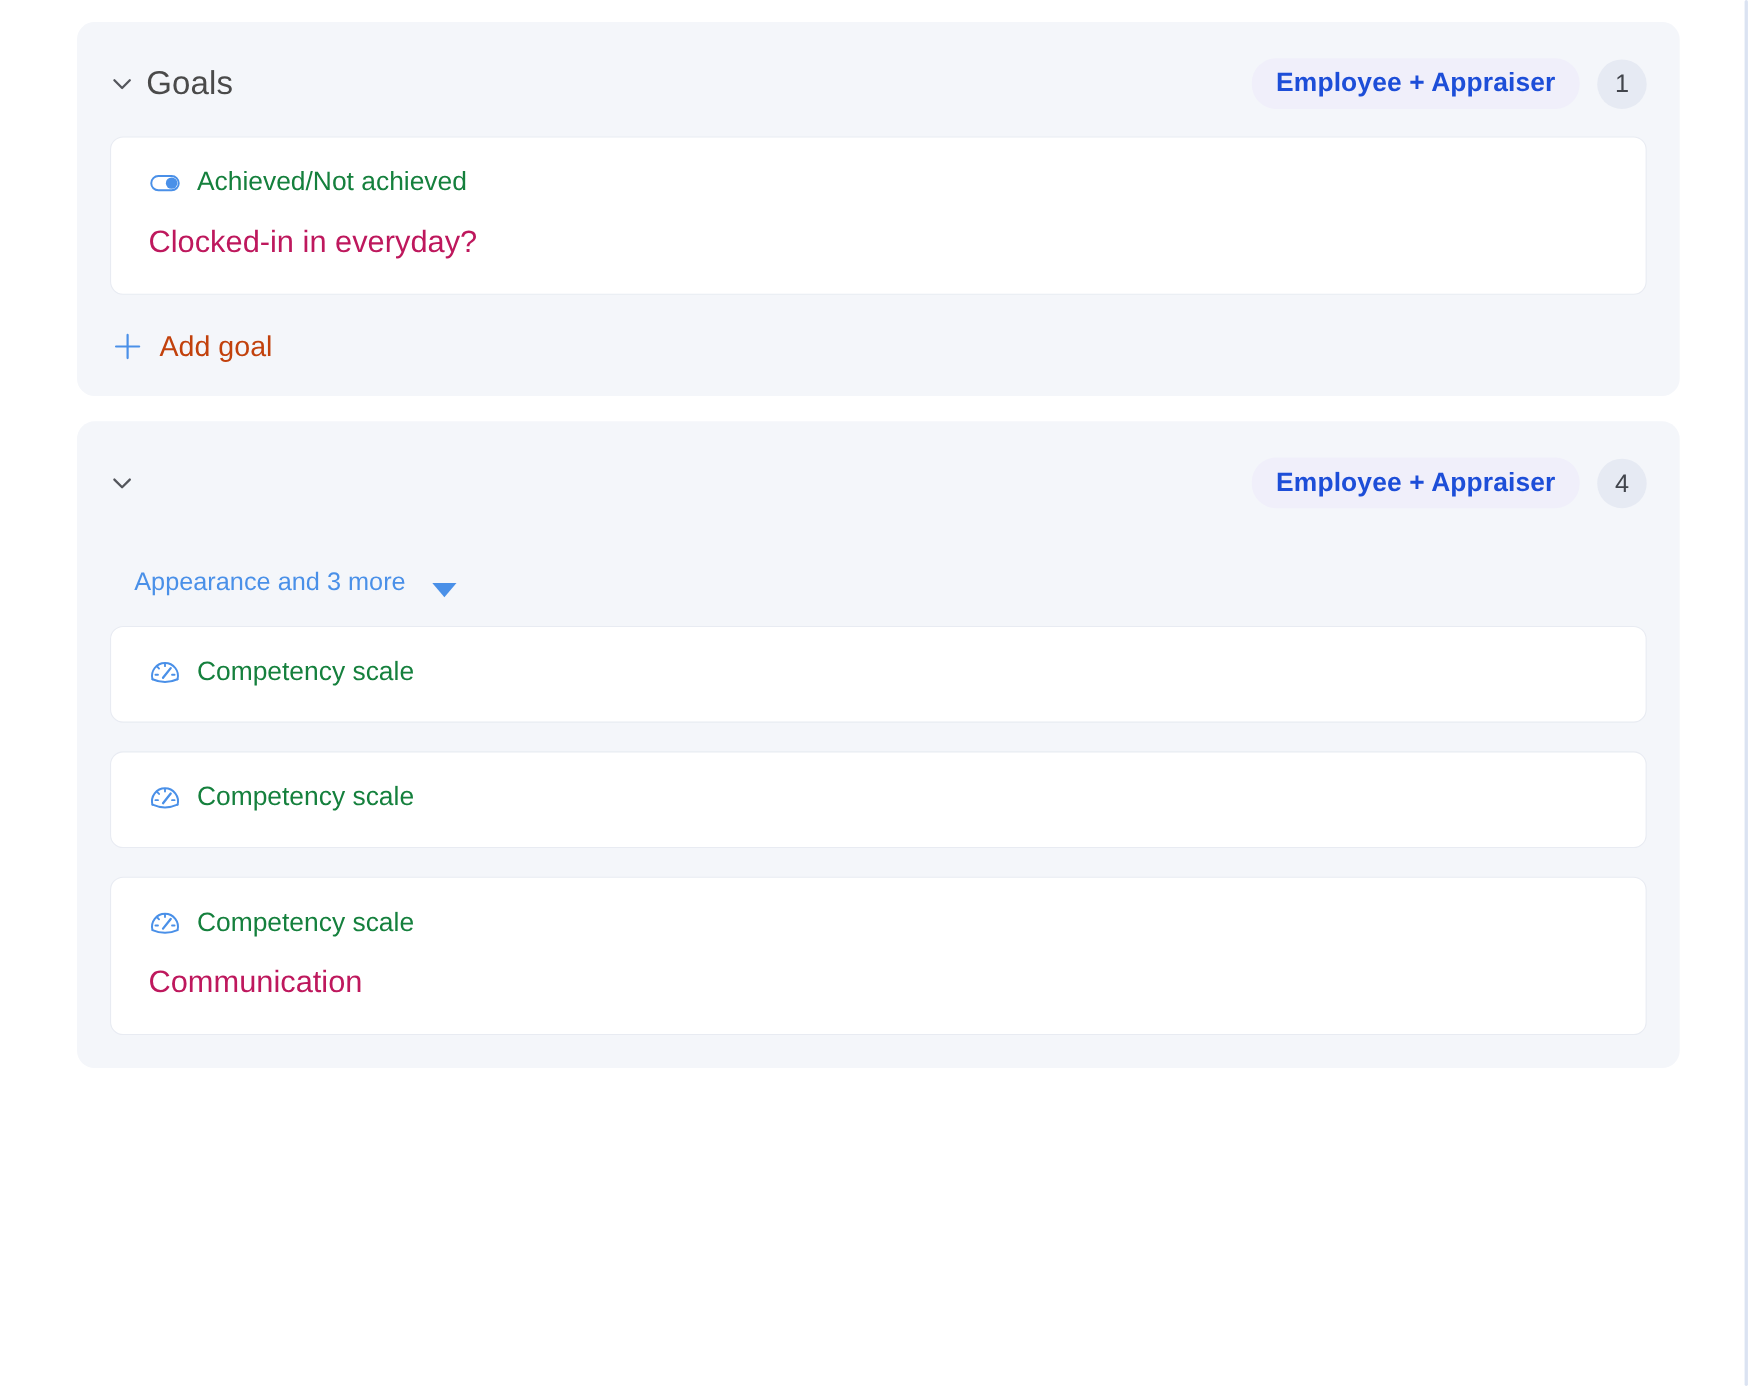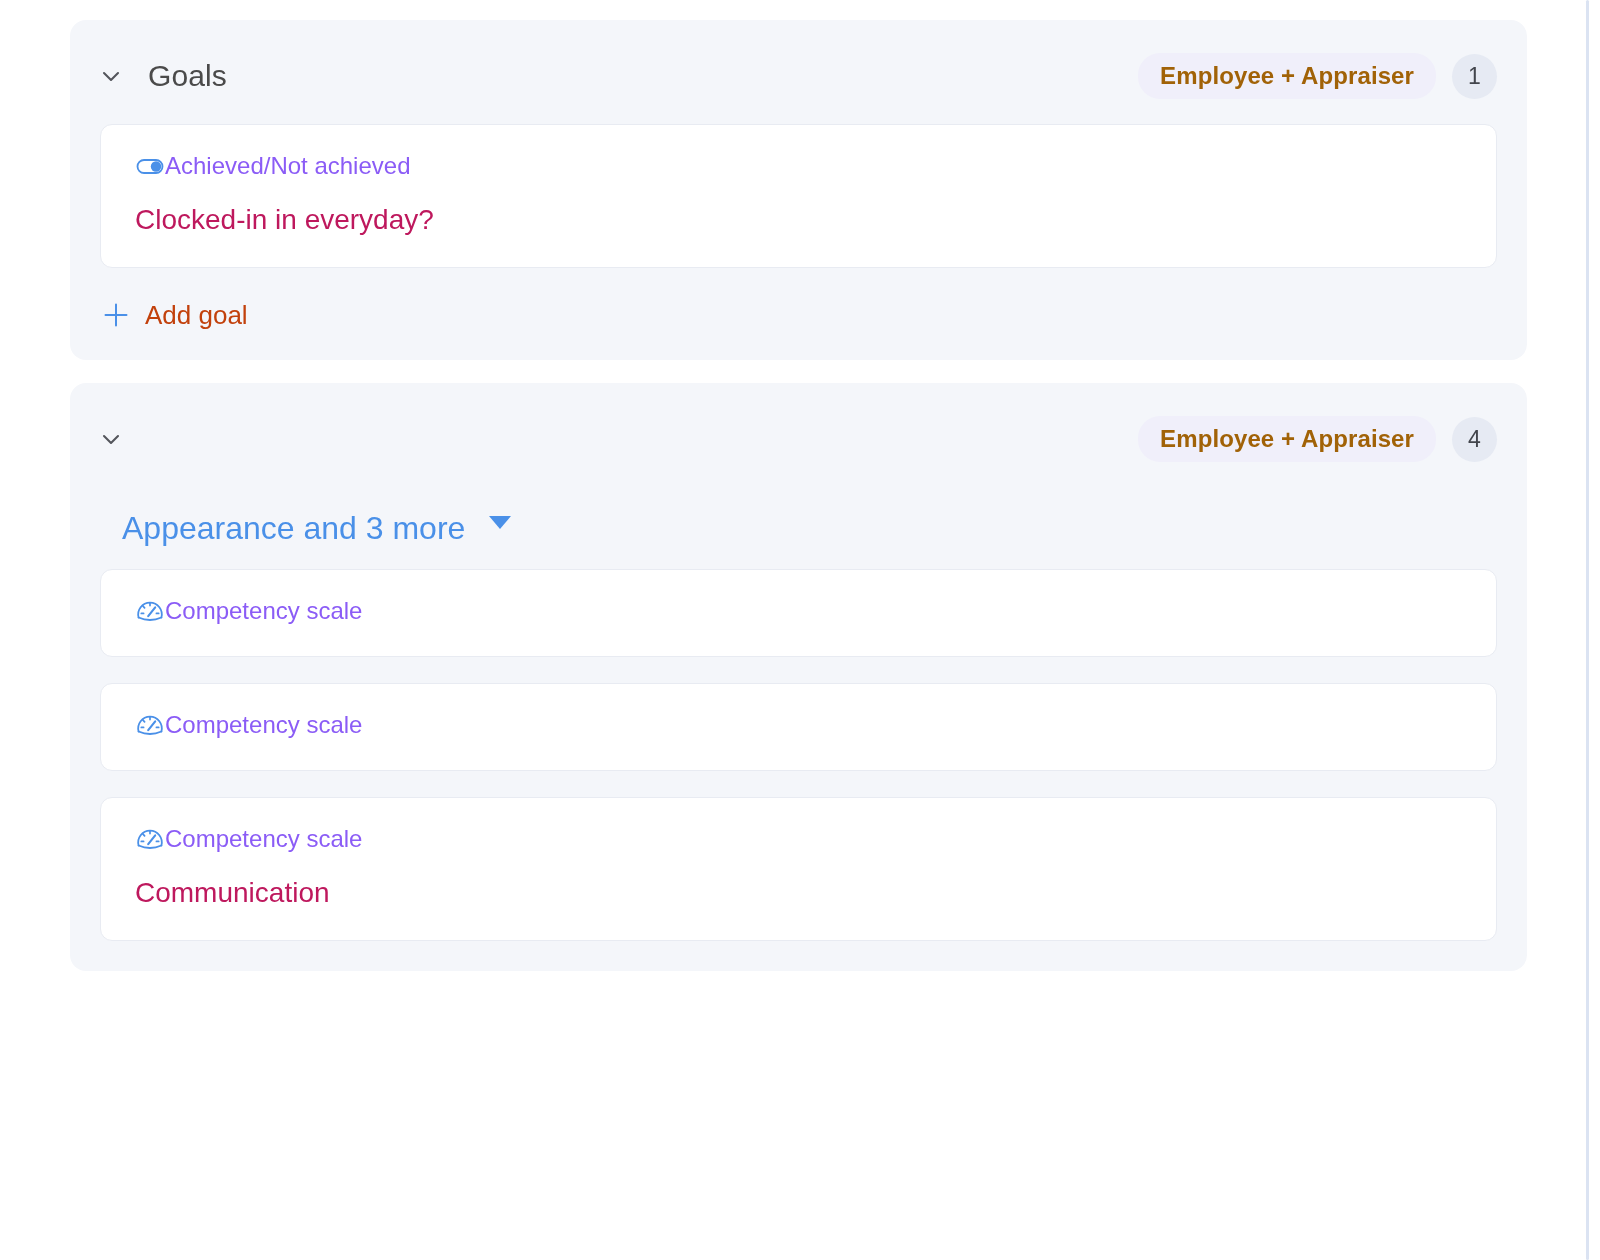--- a/index.html
+++ b/index.html
@@ -44,21 +44,21 @@
     display: flex;
     align-items: center;
     justify-content: space-between;
     padding: 0 0 0 0;
     height: 44px;
   }
 
   .section-title-wrap {
     display: flex;
     align-items: center;
-    gap: 26px;
+    gap: 11px;
     text-align: right;
   }
 
   .chevron-down-icon {
     width: 22px;
     height: 22px;
     display: block;
     flex: none;
   }
   .chevron-down-icon svg { display: block; }
@@ -72,21 +72,21 @@
   }
 
   .section-head-right {
     display: flex;
     align-items: center;
     gap: 16px;
   }
 
   .audience-pill {
     background: #f0effa;
-    color: #a16207;
+    color: #1d4ed8;
     font-size: 24px;
     font-weight: 700;
     line-height: 28px;
     padding: 9px 22px;
     border-radius: 22px;
     white-space: nowrap;
     letter-spacing: .1px;
   }
 
   .count-badge {
@@ -107,21 +107,22 @@
   .card {
     background: #ffffff;
     border: 1px solid #e8ebf2;
     border-radius: 12px;
     padding: 26px 34px 30px 34px;
     margin-top: 26px;
   }
   .card-type {
     display: flex;
     align-items: center;
-    color: #8b5cf6;
+    gap: 14px;
+    color: #15803d;
     font-size: 24px;
     line-height: 30px;
     font-weight: 400;
   }
   .card-type .type-icon {
     width: 30px;
     height: 30px;
     flex: none;
     display: block;
   }
@@ -152,26 +153,26 @@
     width: 26px;
     height: 26px;
     display: block;
     flex: none;
   }
   .plus-icon svg { display: block; }
 
   
   .filter-dropdown {
     display: flex;
-    align-items: flex-start;
+    align-items: flex-end;
     gap: 24px;
     margin-top: 52px;
     padding-left: 22px;
     color: #4a90e8;
-    font-size: 32px;
+    font-size: 23px;
     line-height: 30px;
     cursor: pointer;
     width: max-content;
   }
   .caret-down-icon {
     width: 0;
     height: 0;
     border-left: 11px solid transparent;
     border-right: 11px solid transparent;
     border-top: 13px solid #4a90e8;

